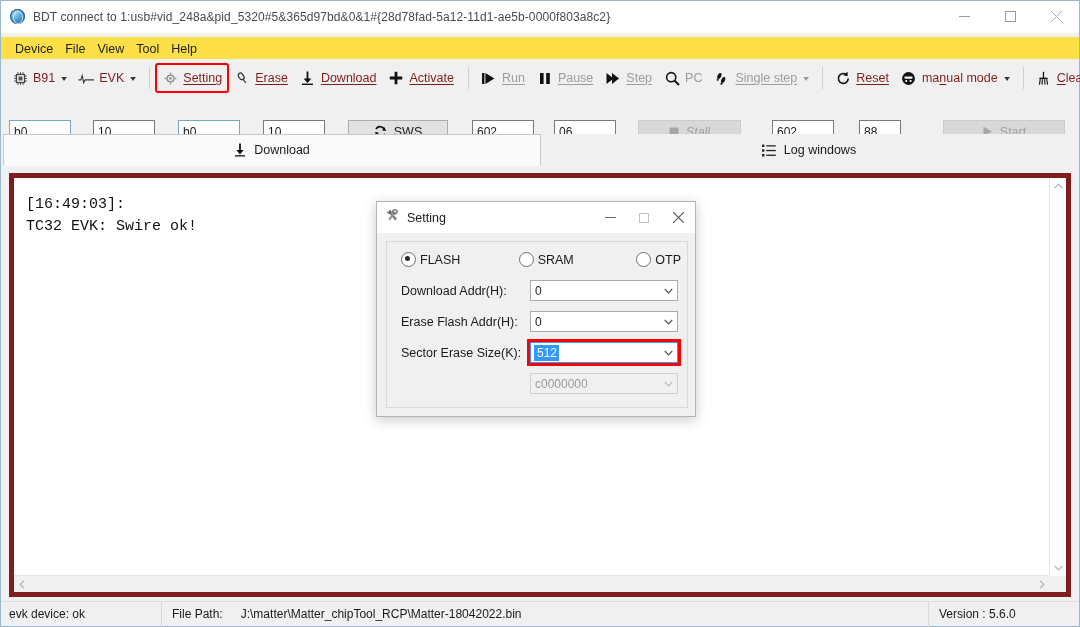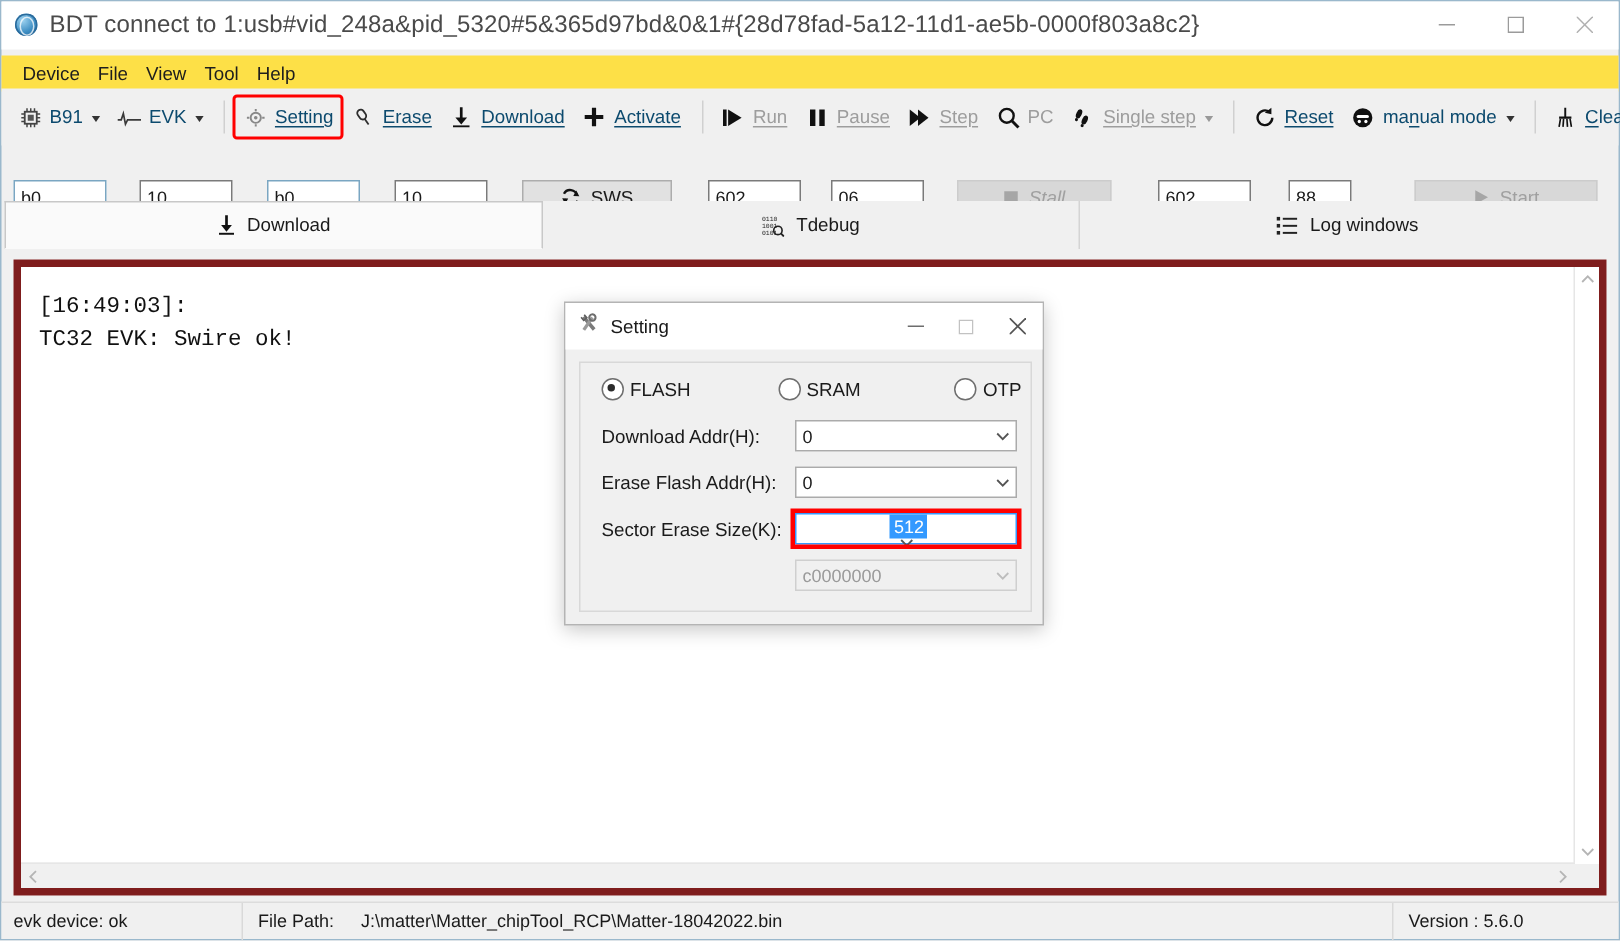--- a/index.html
+++ b/index.html
@@ -44,21 +44,21 @@
     box-shadow: inset 0 0 0 1px #2a6a9b;
   }
   .title-icon .globe:after {
     content: "";
     position: absolute; left: 3px; top: 2px;
     width: 8px; height: 11px;
     border: 1px solid rgba(255,255,255,.75);
     border-radius: 50%;
   }
   .title-text {
-    font-size: 16px;
+    font-size: 12px;
     color: #4a4a4a;
     white-space: nowrap;
     letter-spacing: 0.1px;
   }
   .win-btns {
     position: absolute;
     right: 0; top: 0;
     height: 31px;
     display: flex;
   }
@@ -104,21 +104,21 @@
     display: flex;
     align-items: center;
     height: 26px;
     padding: 0 5px;
     margin-right: 2px;
     white-space: nowrap;
     position: relative;
   }
   .tb-item .lbl {
     font-size: 12.5px;
-    color: #0c4a6e;
+    color: #7f1d1d;
     margin-left: 5px;
   }
   .tb-item.disabled .lbl { color: #9d9d9d; }
   .tb-ico {
     width: 16px; height: 16px;
     display: inline-flex;
     align-items: center;
     justify-content: center;
     flex: none;
   }
@@ -663,32 +663,20 @@
   <div class="tabbar">
     <div class="tab active">
       <span class="tico">
         <svg width="12" height="14" viewBox="0 0 12 14">
           <line x1="6" y1="0.5" x2="6" y2="8.5" stroke="#111" stroke-width="1.8"></line>
           <polygon points="2.4,7 9.6,7 6,11.5" fill="#111"></polygon>
           <rect x="1" y="12.2" width="10" height="1.3" fill="#111"></rect>
         </svg>
       </span>
       <span>Download</span>
-    </div>
-    <div class="tab">
-      <span class="tico">
-        <svg width="15" height="15" viewBox="0 0 15 15">
-          <text x="0" y="4.6" font-size="4.3" font-family="Liberation Mono, monospace" fill="#222">0110</text>
-          <text x="0" y="9.2" font-size="4.3" font-family="Liberation Mono, monospace" fill="#222">1001</text>
-          <text x="0" y="13.6" font-size="4.3" font-family="Liberation Mono, monospace" fill="#222">0101</text>
-          <circle cx="10.6" cy="10.6" r="2.8" fill="none" stroke="#222" stroke-width="1.1"></circle>
-          <line x1="12.6" y1="12.6" x2="14.6" y2="14.6" stroke="#222" stroke-width="1.3"></line>
-        </svg>
-      </span>
-      <span>Tdebug</span>
     </div>
     <div class="tab">
       <span class="tico">
         <svg width="14" height="13" viewBox="0 0 14 13">
           <rect x="0" y="0.6" width="2.4" height="2.4" fill="#222"></rect>
           <rect x="0" y="5.3" width="2.4" height="2.4" fill="#222"></rect>
           <rect x="0" y="10" width="2.4" height="2.4" fill="#222"></rect>
           <rect x="4.2" y="1.2" width="9.6" height="1.3" fill="#222"></rect>
           <rect x="4.2" y="5.9" width="9.6" height="1.3" fill="#222"></rect>
           <rect x="4.2" y="10.6" width="9.6" height="1.3" fill="#222"></rect>
@@ -802,21 +790,21 @@
         <span class="carrow">
           <svg width="9" height="6" viewBox="0 0 9 6">
               <polyline points="0.8,1 4.5,4.8 8.2,1" fill="none" stroke="#555" stroke-width="1.2"></polyline>
             </svg>
         </span>
       </div>
 
       <div class="frm-row" style="top:99px;">
         <span class="frm-label">Sector Erase Size(K):</span>
       </div>
-      <div class="combo focused" style="left:143px; top:100px;flex-direction:column;">
+      <div class="combo focused" style="left:143px; top:100px;">
         <span class="cval sel">512</span>
         <span style="flex:1"></span>
         <span class="carrow">
           <svg width="9" height="6" viewBox="0 0 9 6">
               <polyline points="0.8,1 4.5,4.8 8.2,1" fill="none" stroke="#555" stroke-width="1.2"></polyline>
             </svg>
         </span>
       </div>
       <div class="combo-hl" style="left:140px; top:97px; width:154px; height:27px;"></div>
 

